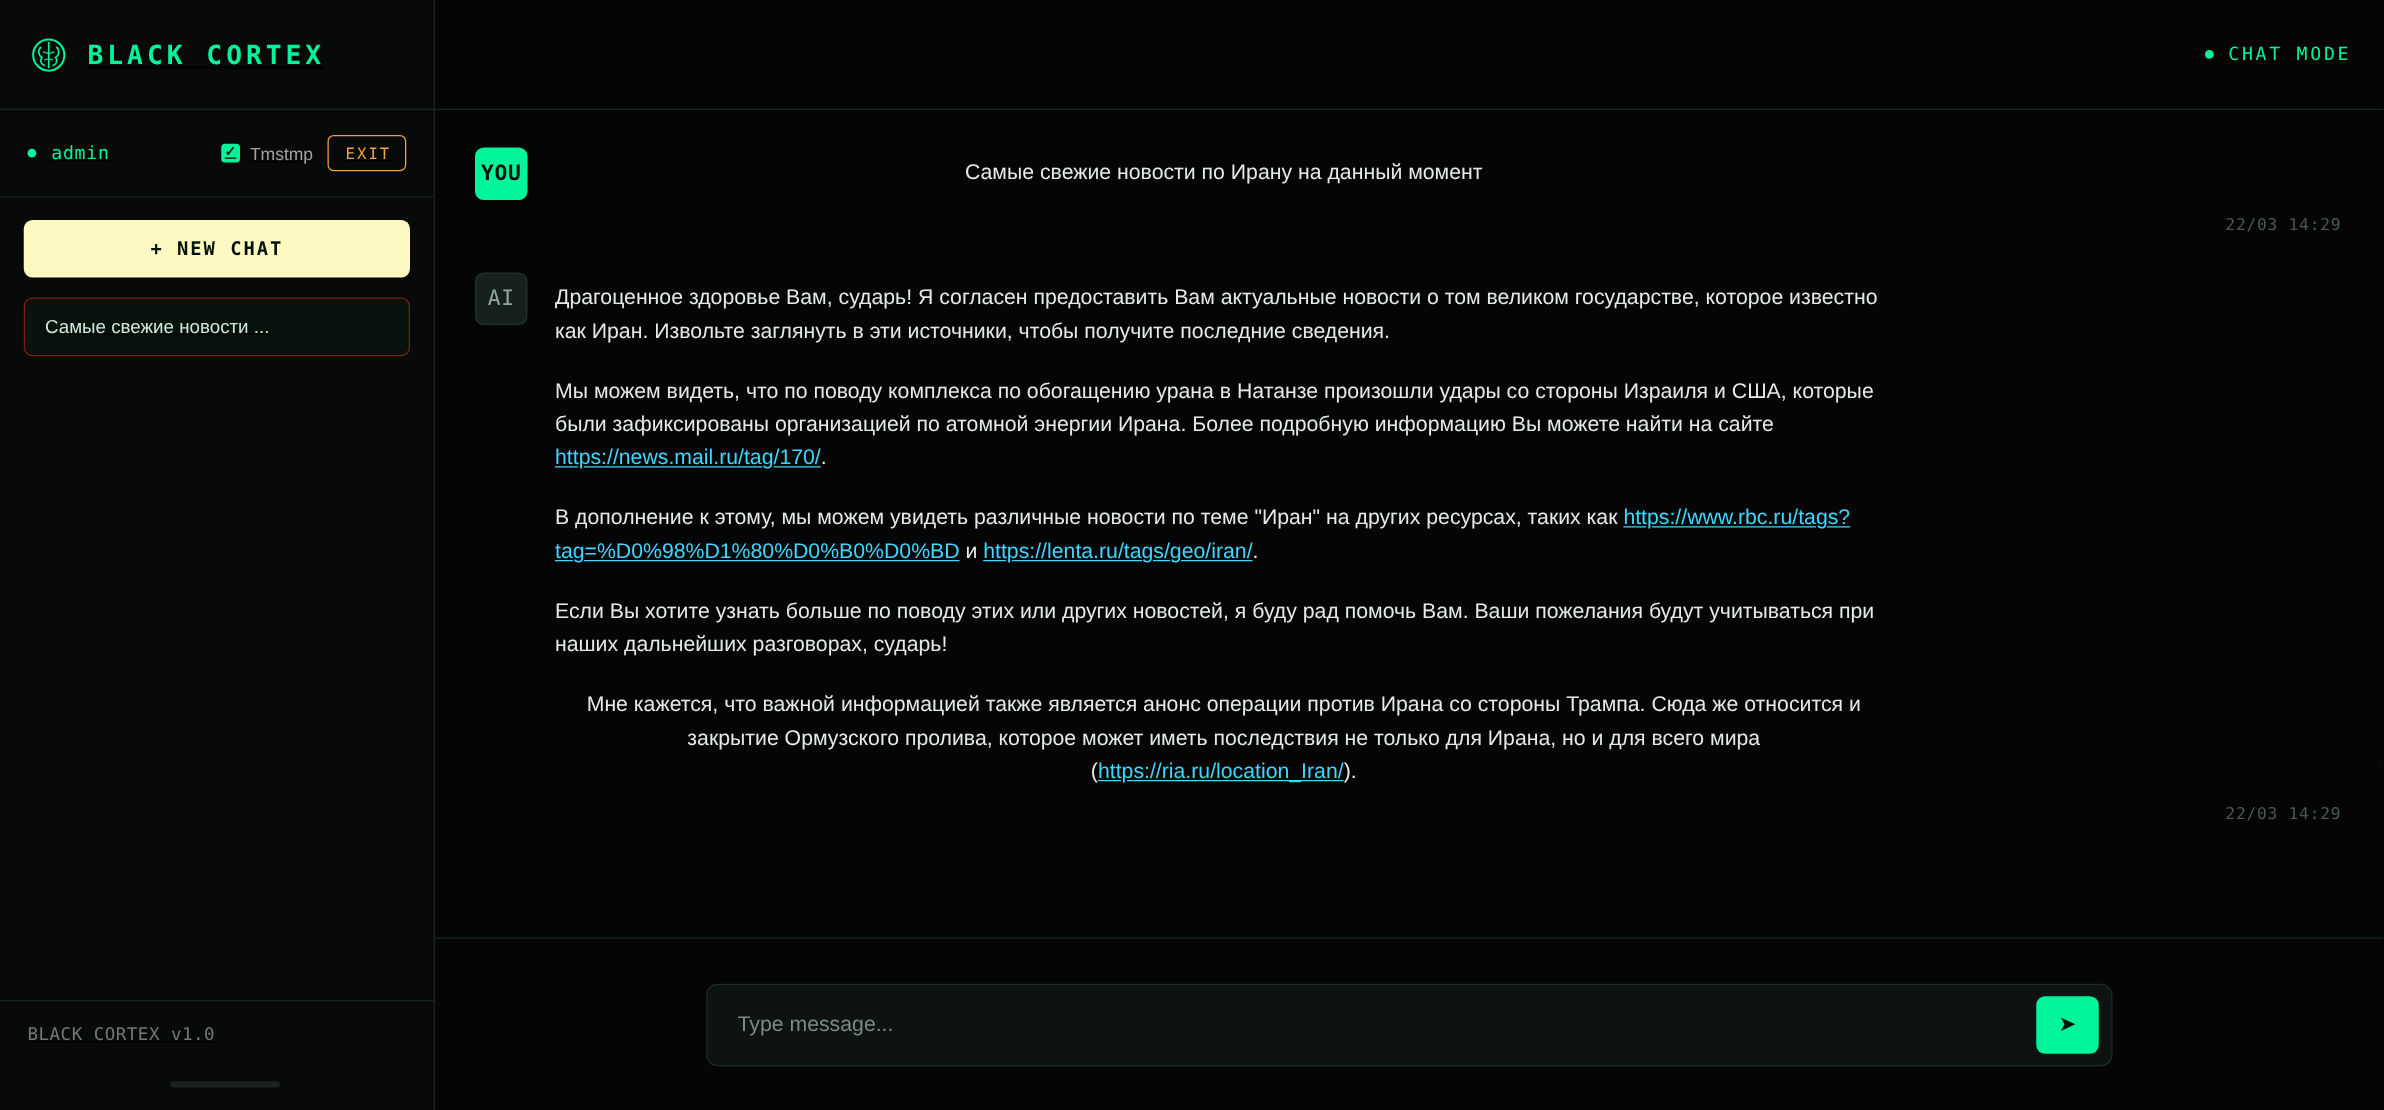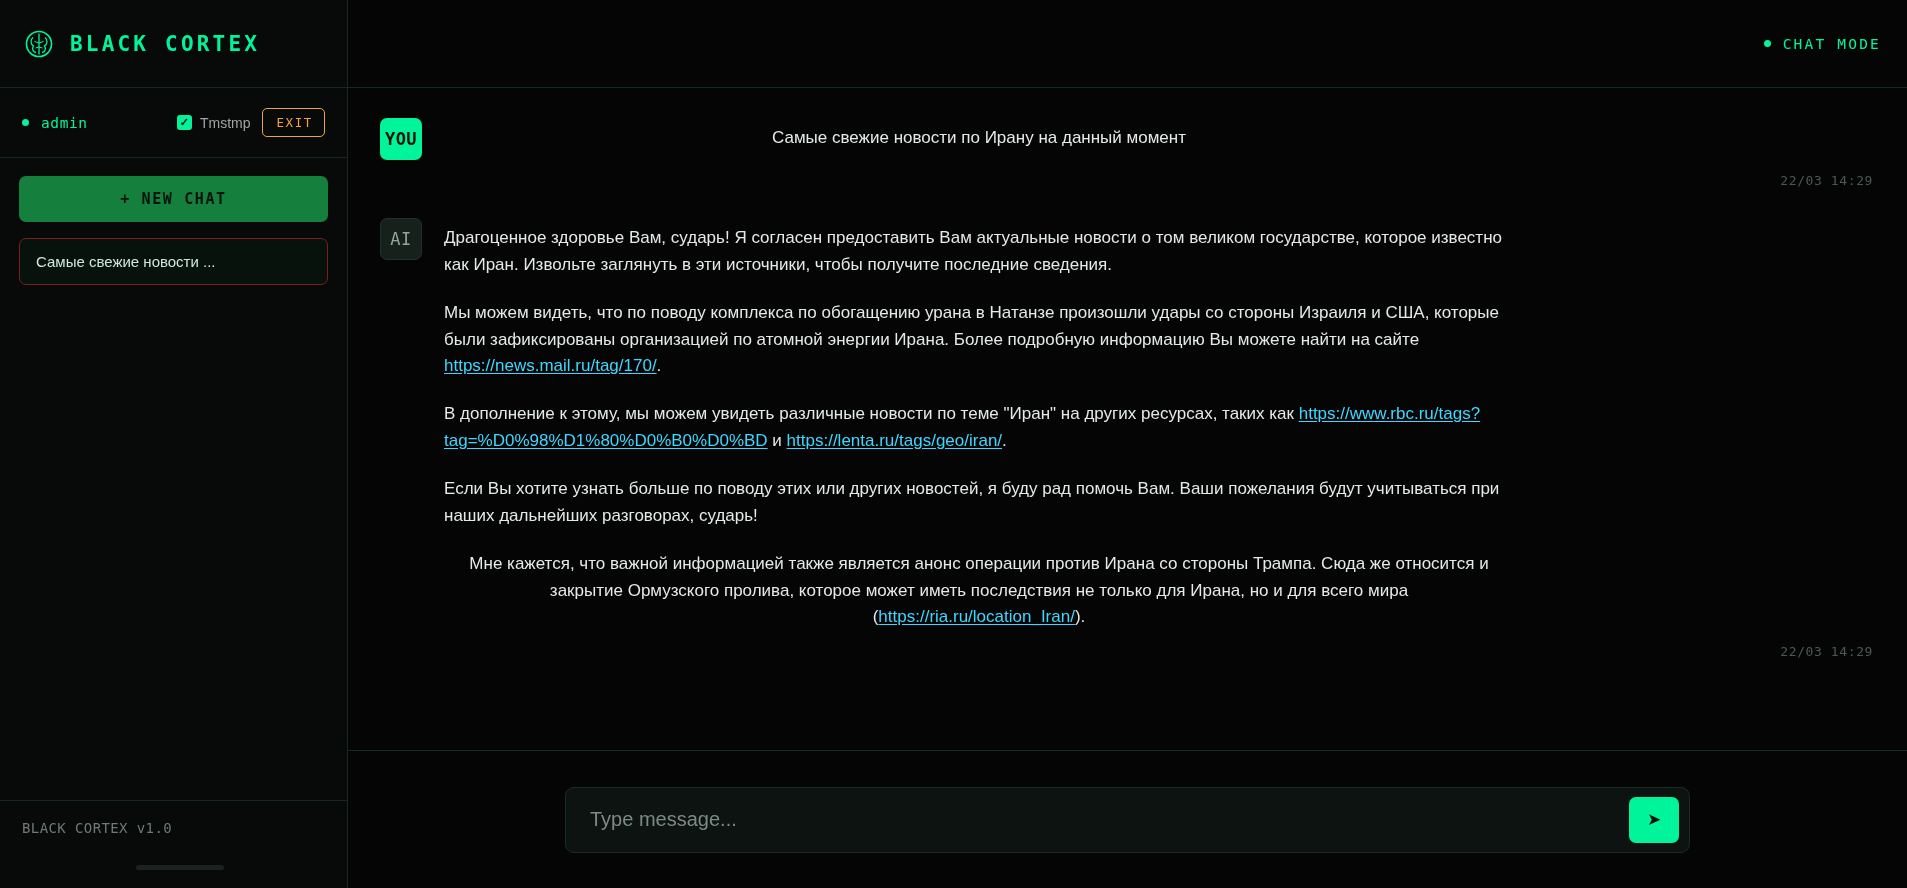--- a/index.html
+++ b/index.html
@@ -19,20 +19,21 @@
   
   .sidebar {
     width: 348px;
     min-width: 348px;
     height: 100%;
     background: #080a09;
     border-right: 1px solid #15291f;
     display: flex;
     flex-direction: column;
     position: relative;
+    text-decoration: underline;
   }
   .brand {
     height: 88px;
     display: flex;
     align-items: center;
     gap: 14px;
     padding: 0 22px;
     border-bottom: 1px solid #15291f;
   }
   .brand-logo {
@@ -96,21 +97,21 @@
     background: transparent;
     cursor: pointer;
   }
 
   .newchat-wrap { padding: 18px 19px 6px 19px; }
   .newchat-btn {
     width: 100%;
     height: 46px;
     border: none;
     border-radius: 7px;
-    background: #15803d;
+    background: #fef9c3;
     color: #04140d;
     font-family: "DejaVu Sans Mono", monospace;
     font-size: 15px;
     font-weight: bold;
     letter-spacing: 1.6px;
     cursor: pointer;
   }
 
   .chatlist { padding: 10px 19px 0 19px; }
   .chat-item {
@@ -277,21 +278,21 @@
     margin: 0 auto;
     max-width: 1125px;
     width: 100%;
   }
   .composer input {
     flex: 1 1 auto;
     background: transparent;
     border: none;
     outline: none;
     color: #e4eae7;
-    font-size: 20px;
+    font-size: 17px;
     font-family: "Liberation Sans", sans-serif;
   }
   .composer input::placeholder { color: #7c8a83; }
   .send-btn {
     width: 50px; height: 46px;
     border: none;
     border-radius: 7px;
     background: #00f59b;
     color: #04140d;
     font-size: 17px;

